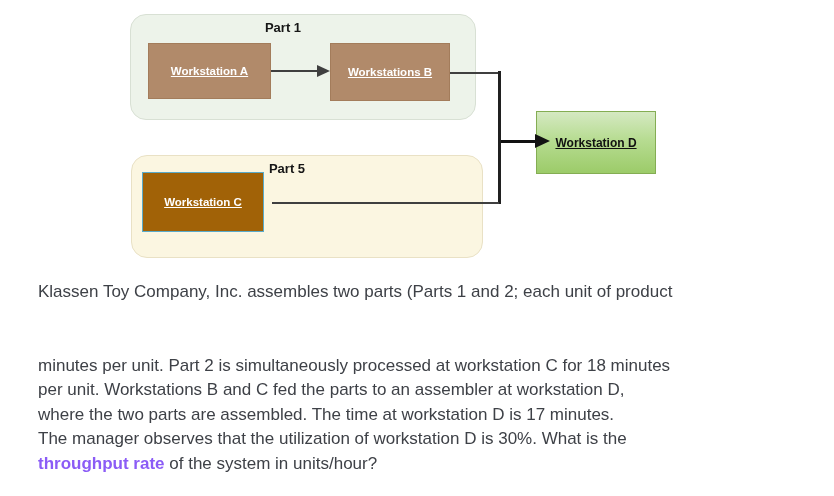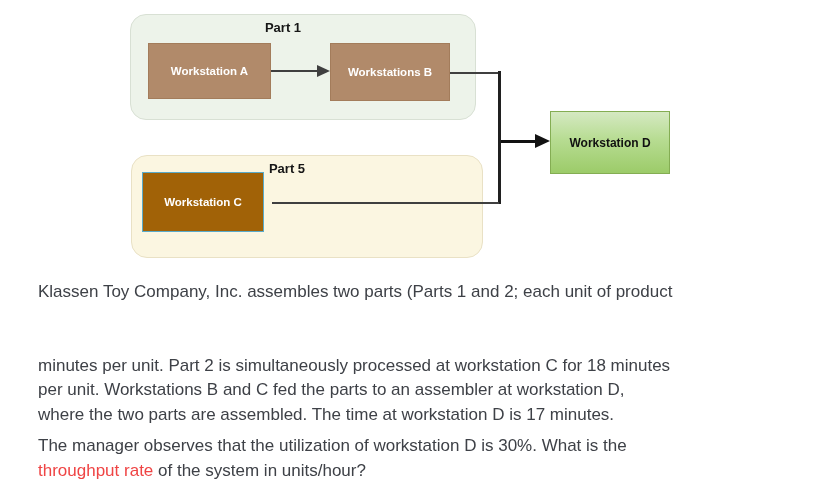--- a/index.html
+++ b/index.html
@@ -53,41 +53,42 @@
   .ws-box {
     position: absolute;
     box-sizing: border-box;
     display: flex;
     align-items: center;
     justify-content: center;
     font-size: 11.5px;
     font-weight: bold;
     color: #ffffff;
     text-align: right;
+    text-decoration: underline;
   }
   .ws-a {
     left: 148px; top: 43px;
     width: 123px; height: 56px;
     background: #b18a6a;
     border: 1px solid #a37c5b;
   }
   .ws-b {
     left: 330px; top: 43px;
     width: 120px; height: 58px;
     background: #b18a6a;
     border: 1px solid #a37c5b;
   }
   .ws-c {
     left: 142px; top: 172px;
     width: 122px; height: 60px;
     background: #a16207;
     border: 1px solid #5aabca;
   }
   .ws-d {
-    left: 550px; top: 111px;
+    left: 536px; top: 111px;
     width: 120px; height: 63px;
     background: linear-gradient(to bottom, #d5e9c2 0%, #b7dc92 45%, #9ccb69 100%);
     border: 1px solid #84ad53;
     color: #111111;
     font-size: 12px;
   }
   .line {
     position: absolute;
     background: #3f3f3f;
   }
@@ -117,25 +118,24 @@
     left: 38px; top: 280px;
     width: 780px;
     font-size: 17px;
     line-height: 24.5px;
     color: #3e4147;
   }
   .question p {
     margin: 0;
   }
   .question .para2 {
-    margin-top: 7px;
   }
   .question strong {
-    font-weight: normal;
-    color: #ef4444;
+    font-weight: bold;
+    color: #8b5cf6;
   }
 </style>
 </head>
 <body>
 
 <div class="canvas">
 
   <div class="diagram">
 
     <div class="group part1-group">

